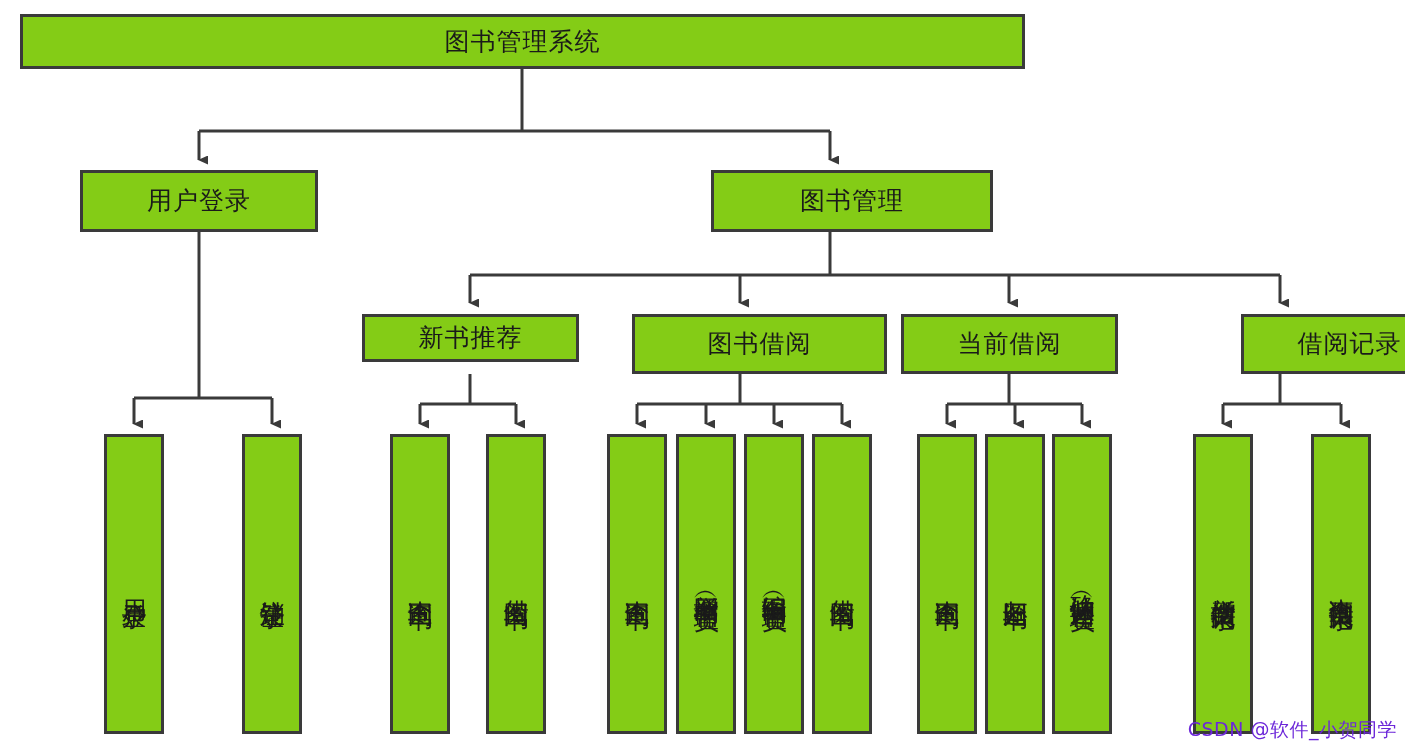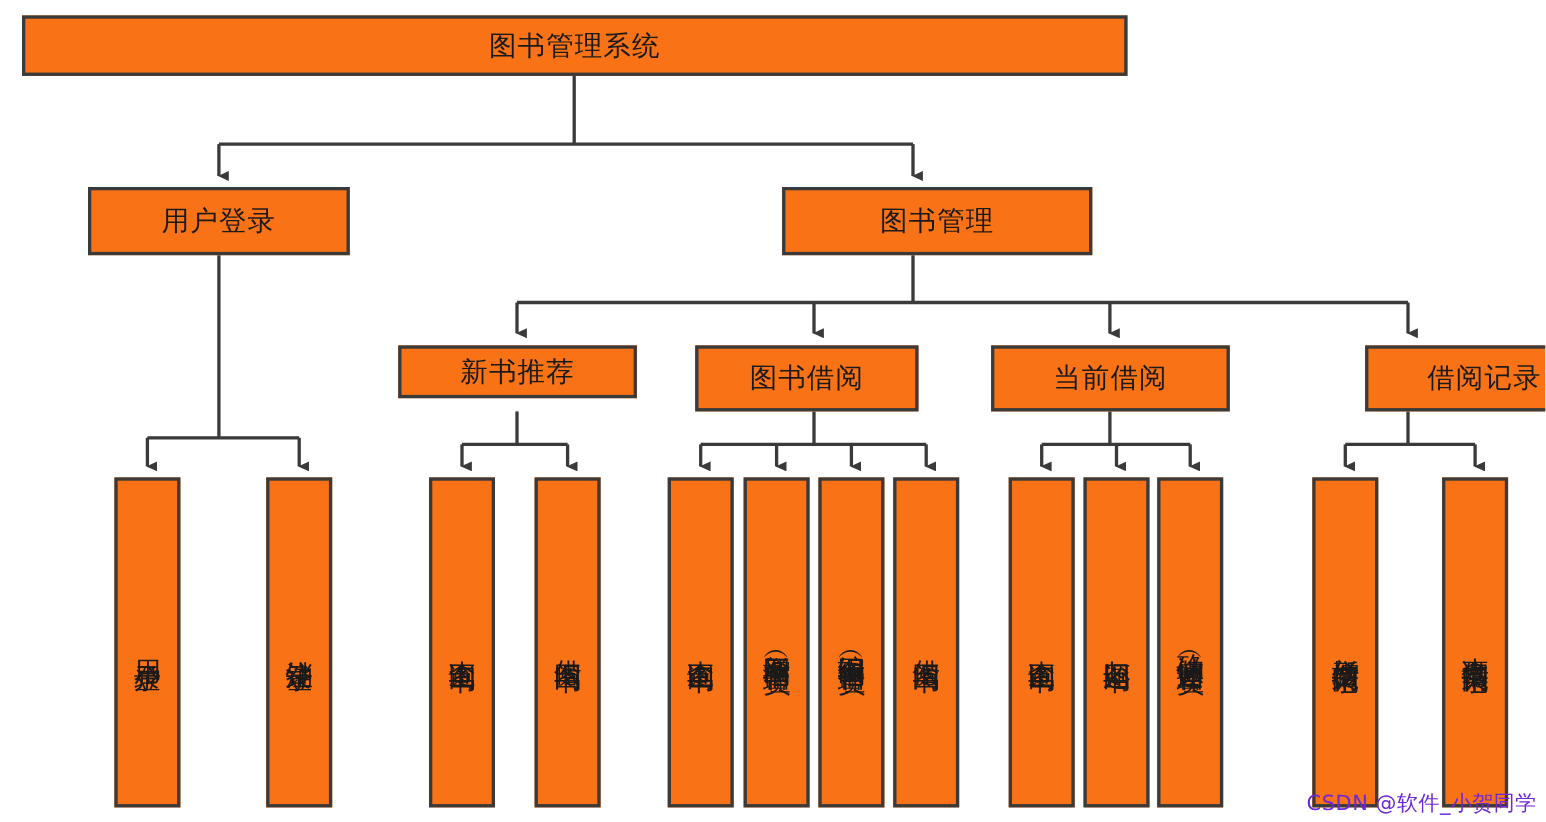--- a/index.html
+++ b/index.html
@@ -20,21 +20,21 @@
     left: 0;
     top: 0;
     width: 1405px;
     height: 747px;
     pointer-events: none;
   }
   .node {
     position: absolute;
     box-sizing: border-box;
     border: 3px solid #3a3a3a;
-    background: #f97316;
+    background: #84cc16;
     display: flex;
     align-items: center;
     justify-content: center;
     color: #1a1a1a;
   }
   .node-h {
     font-size: 25px;
     letter-spacing: 1px;
     line-height: 1.1;
   }
@@ -128,21 +128,21 @@
   <div class="node node-h" style="left:80px; top:170px; width:238px; height:62px;">
     <span>用户登录</span>
   </div>
   <div class="node node-h" style="left:711px; top:170px; width:282px; height:62px;">
     <span>图书管理</span>
   </div>
 
   <div class="node node-h" style="left:362px; top:314px; width:217px; height:48px;">
     <span>新书推荐</span>
   </div>
-  <div class="node node-h" style="left:632px; top:314px; width:203px; height:60px;">
+  <div class="node node-h" style="left:632px; top:314px; width:255px; height:60px;">
     <span>图书借阅</span>
   </div>
   <div class="node node-h" style="left:901px; top:314px; width:217px; height:60px;">
     <span>当前借阅</span>
   </div>
   <div class="node node-h" style="left:1241px; top:314px; width:217px; height:60px;">
     <span>借阅记录</span>
   </div>
 
   <div class="node node-v" style="left:104px; top:434px; width:60px; height:300px;">

